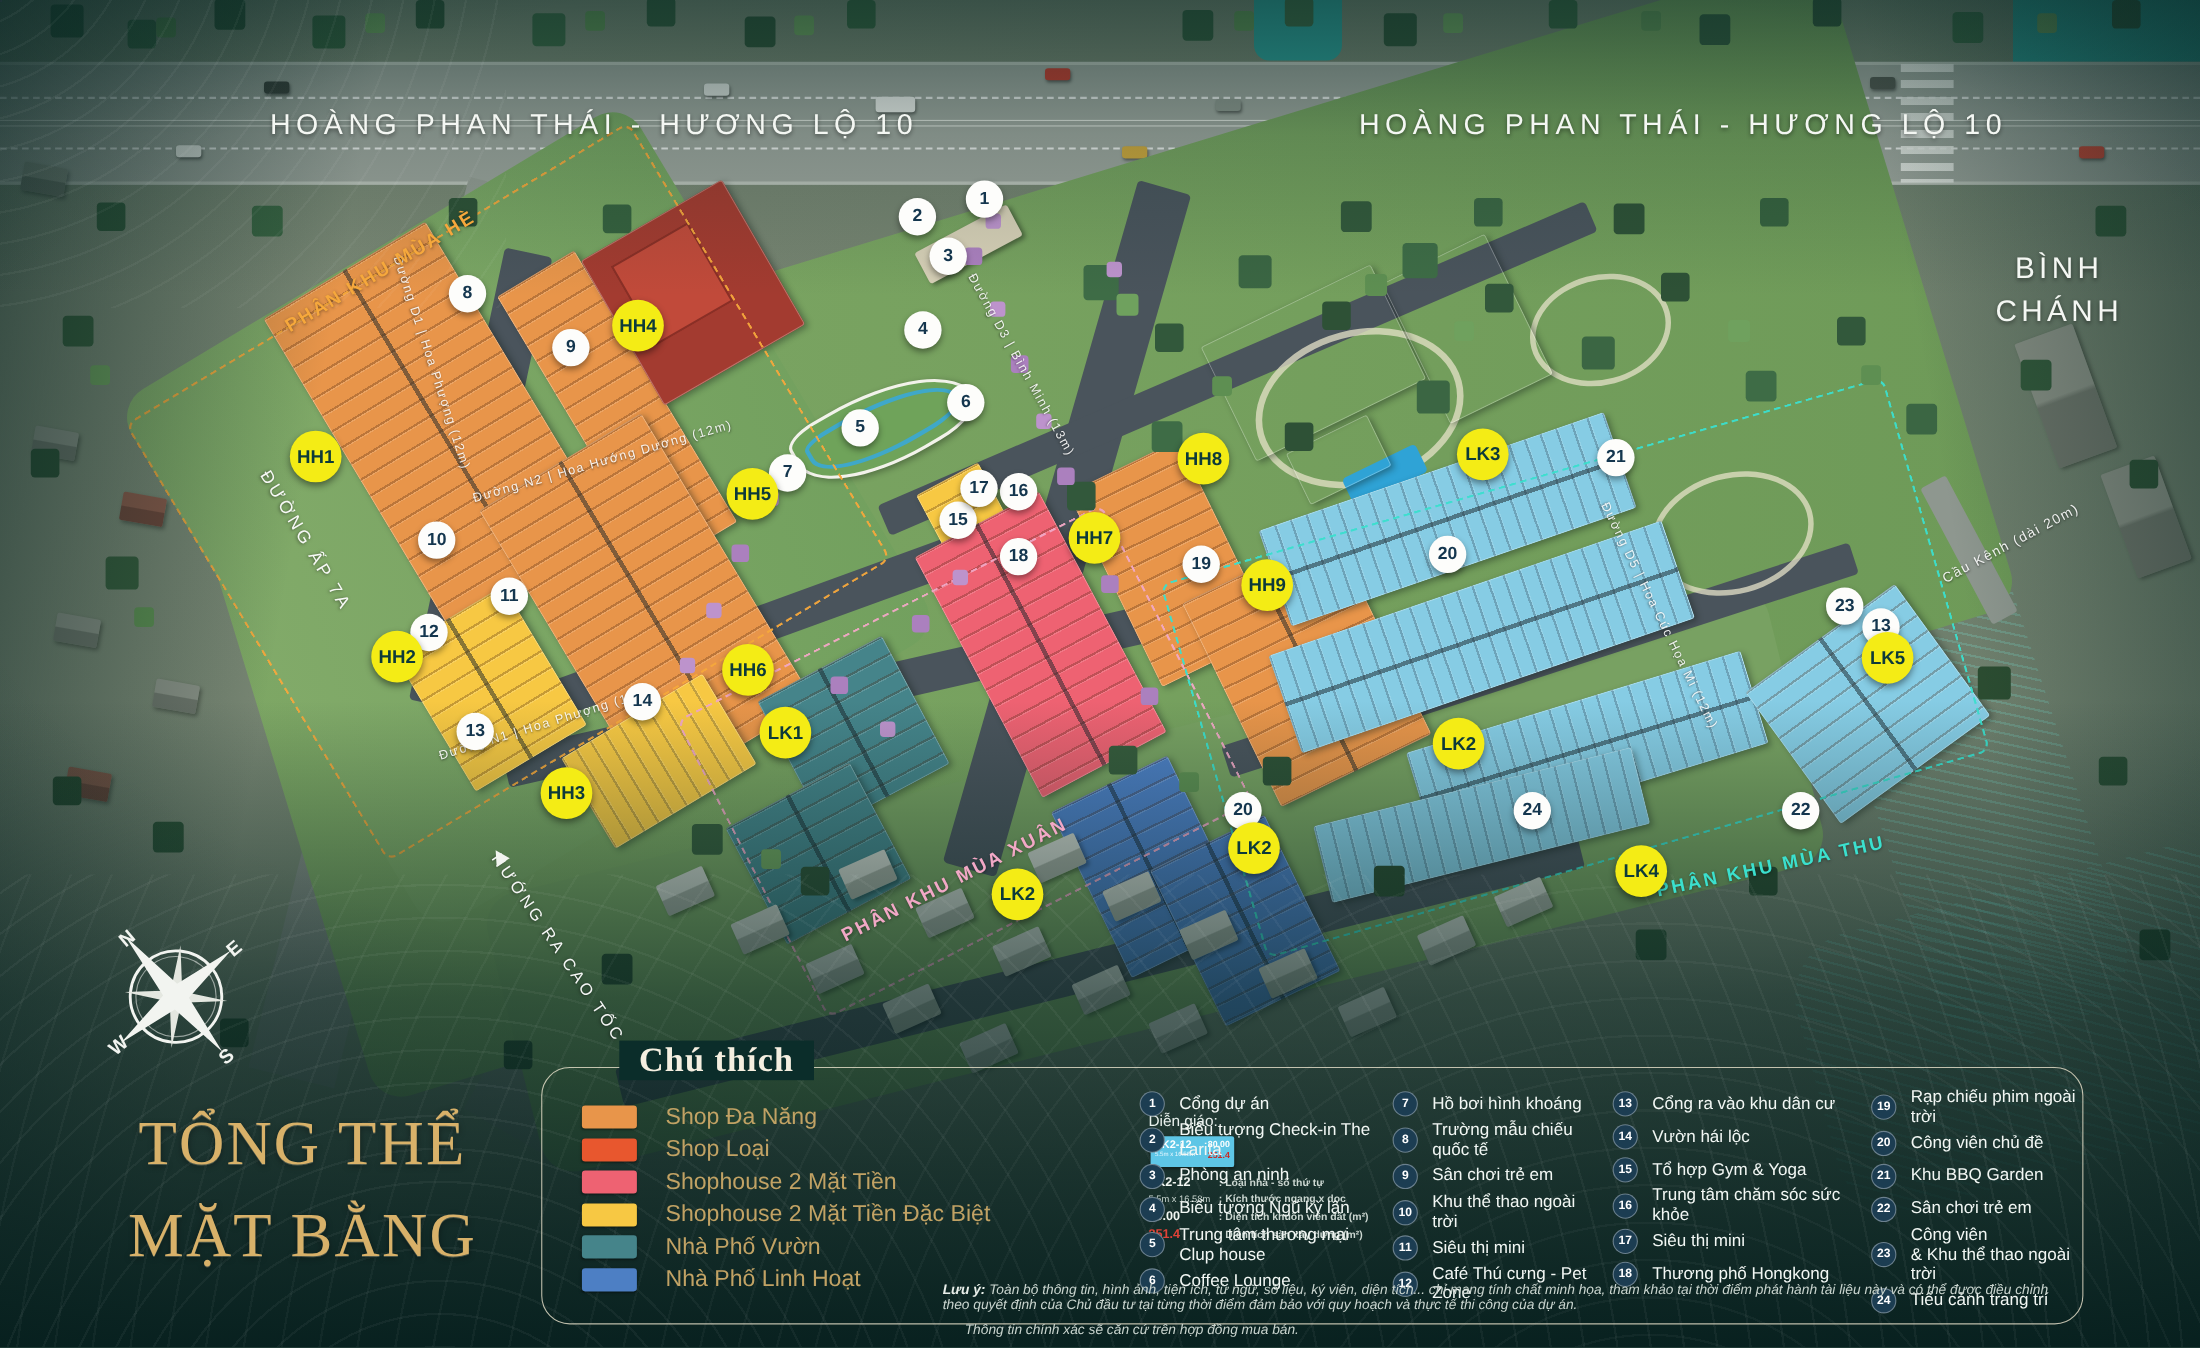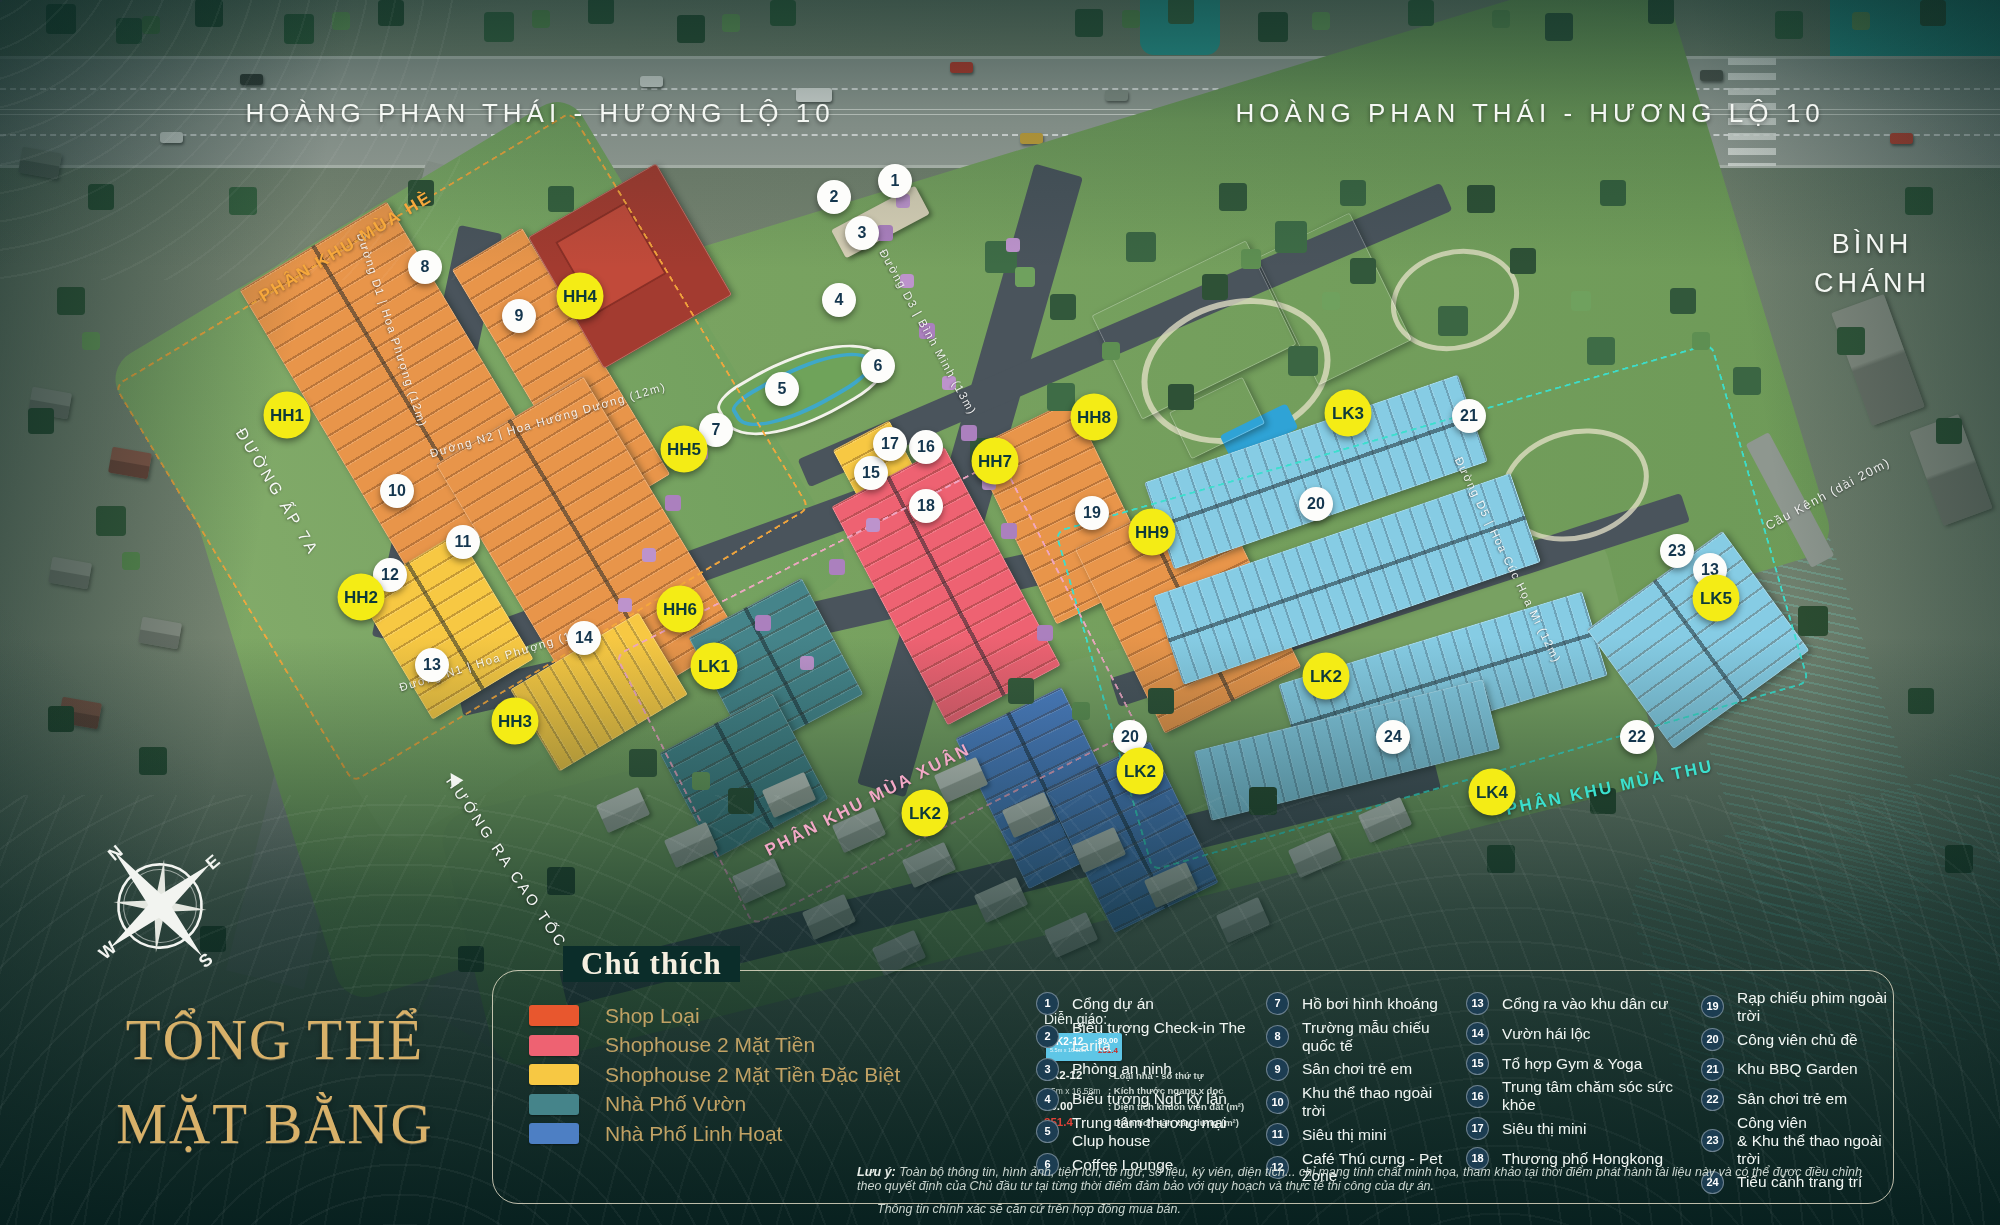--- a/index.html
+++ b/index.html
@@ -313,21 +313,21 @@
     </div>
 
   <div class="layer">
 
   <div class="blk" style="left: 287px; top: 415px;">HH1</div>
       <div class="blk" style="left: 361px; top: 597px;">HH2</div>
       <div class="blk" style="left: 515px; top: 721px;">HH3</div>
       <div class="blk" style="left: 580px; top: 296px;">HH4</div>
       <div class="blk" style="left: 684px; top: 449px;">HH5</div>
       <div class="blk" style="left: 680px; top: 609px;">HH6</div>
-      <div class="blk" style="left: 995px; top: 461px;">HH7</div>
+      <div class="blk" style="left: 995px; top: 489px;">HH7</div>
       <div class="blk" style="left: 1094px; top: 417px;">HH8</div>
       <div class="blk" style="left: 1152px; top: 532px;">HH9</div>
       <div class="blk" style="left: 714px; top: 666px;">LK1</div>
       <div class="blk" style="left: 925px; top: 813px;">LK2</div>
       <div class="blk" style="left: 1140px; top: 771px;">LK2</div>
       <div class="blk" style="left: 1326px; top: 676px;">LK2</div>
       <div class="blk" style="left: 1348px; top: 413px;">LK3</div>
       <div class="blk" style="left: 1492px; top: 792px;">LK4</div>
       <div class="blk" style="left: 1716px; top: 598px;">LK5</div>
     </div>
@@ -348,20 +348,24 @@
   <div class="title">
     <div>TỔNG THỂ</div>
     <div>MẶT BẰNG</div>
   </div>
 
   <div class="panel">
     <h2>Chú thích</h2>
 
     <ul class="types">
 
+    <li style="--c: #E8954A;">
+          <span class="sw"></span>
+          <span class="lbl">Shop Đa Năng</span>
+        </li>
         <li style="--c: #E8572E;">
           <span class="sw"></span>
           <span class="lbl">Shop Loại</span>
         </li>
         <li style="--c: #EE6272;">
           <span class="sw"></span>
           <span class="lbl">Shophouse 2 Mặt Tiền</span>
         </li>
         <li style="--c: #F7C843;">
           <span class="sw"></span>

